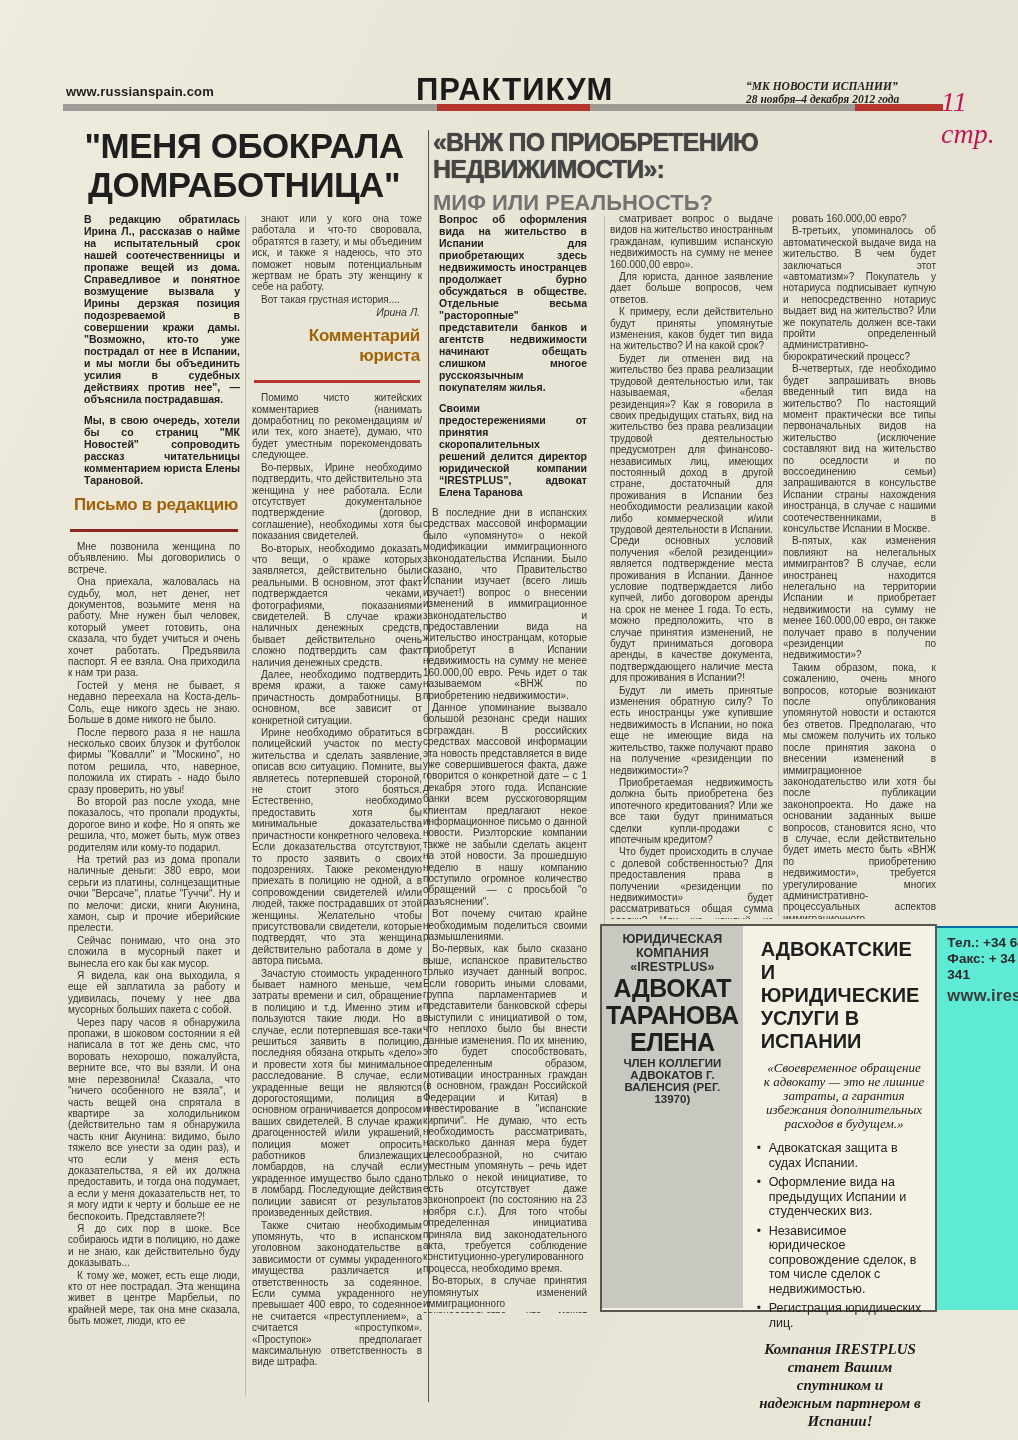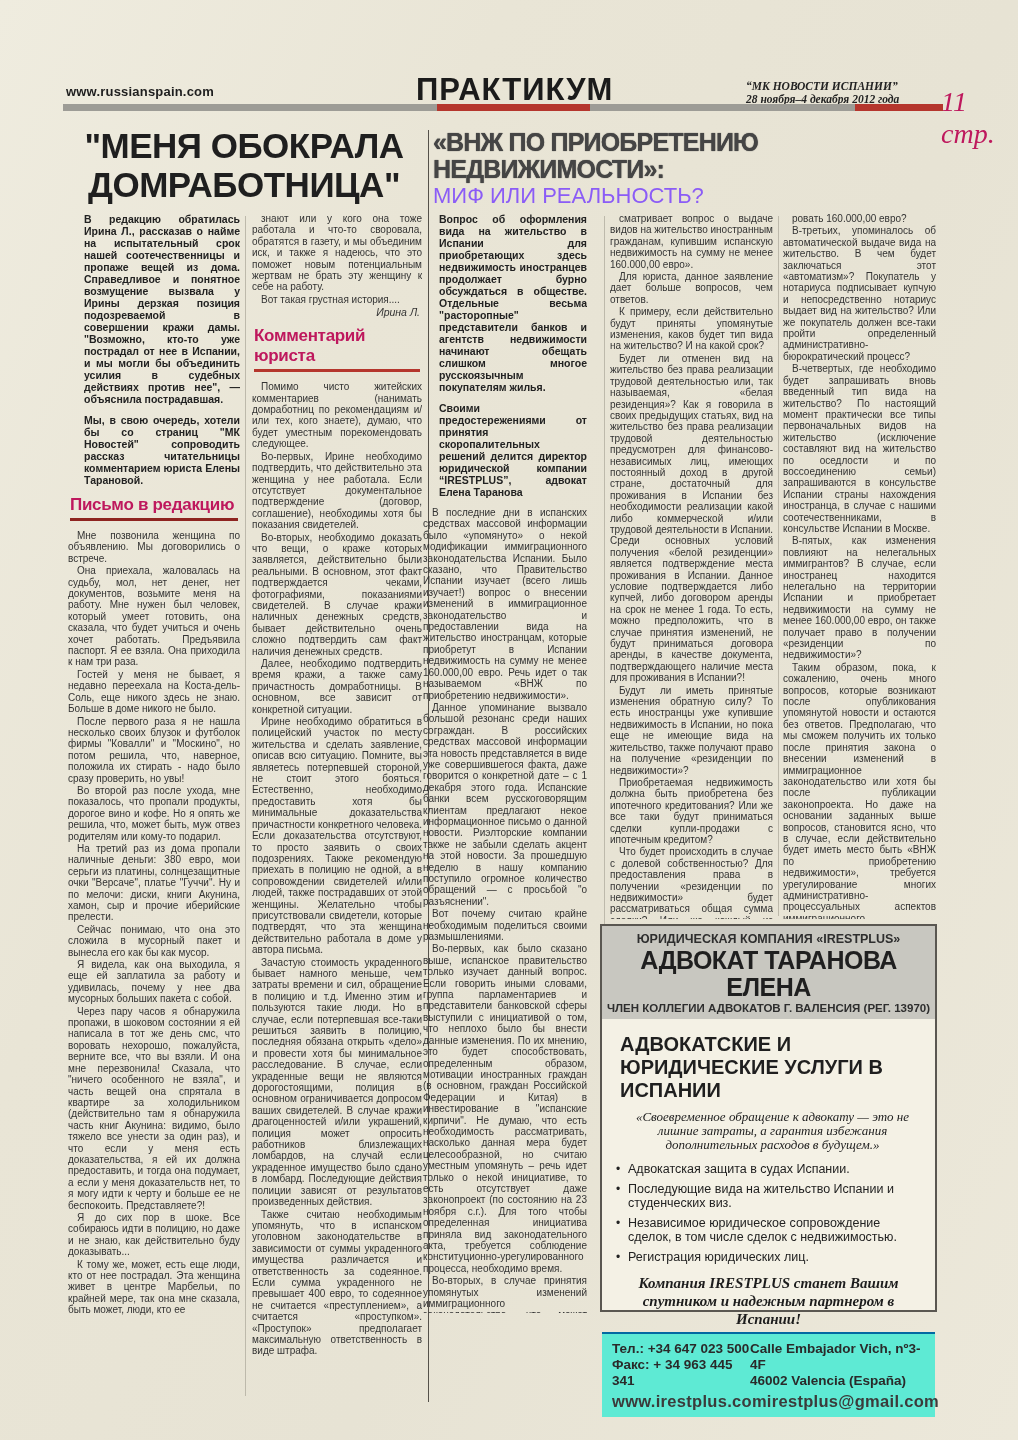--- a/index.html
+++ b/index.html
@@ -17,40 +17,40 @@
   .bar{left:63px;top:104px;width:880px;height:7px;display:flex;}
   .bar span{display:block;height:100%;}
   .bar .g1{width:374px;background:#9d9c96;}
   .bar .r1{width:153px;background:#b5362d;}
   .bar .g2{width:265px;background:#9d9c96;}
   .bar .r2{width:88px;background:#b5362d;}
   
   .hl-left{left:63px;top:126px;width:362px;text-align:center;font-weight:900;font-size:35px;line-height:39px;letter-spacing:-0.5px;color:#1f1f1f;}
   .hl-right{left:433px;top:129px;width:508px;color:#3a3a3a;}
   .hl-right .l1{font-weight:900;font-size:25px;line-height:27px;letter-spacing:-0.8px;color:#454545;text-shadow:0 0 1px #2e2e2e;}
-  .hl-right .l2{font-weight:400;font-size:22px;line-height:24px;letter-spacing:0;color:#8b5cf6;margin-top:1px;}
+  .hl-right .l2{font-weight:700;font-size:22px;line-height:24px;letter-spacing:0;color:#737373;margin-top:8px;}
   
   .vrule{width:1px;background:#55514a;}
   .vrule-light{width:1px;background:#bdb9ab;}
   
   .col{position:absolute;top:213px;overflow:hidden;hyphens:auto;}
   .col-l1{left:68px;width:172px;height:1192px;}
   .col-l2{left:252px;width:170px;height:1192px;}
   .col-r1{left:423px;width:164px;height:1100px;}
   .col-r2{left:610px;width:163px;height:706px;}
   .col-r3{left:783px;width:153px;height:706px;}
   .para{font-size:10px;line-height:11.4px;text-align:justify;text-indent:9px;margin:0 0 1px 0;color:#333;}
   .lead-para{font-size:10.5px;line-height:12px;font-weight:bold;text-align:justify;text-indent:0;margin:0 0 9px 16px;color:#222;}
-  .sec-head{font-size:17px;font-weight:900;text-align:left;letter-spacing:-0.3px;color:#be185d;
-            border-bottom:3px solid #8e2420;padding-bottom:3px;margin:8px 2px 9px 2px;}
+  .sec-head{font-size:17px;font-weight:900;text-align:right;letter-spacing:-0.3px;color:#a16207;
+            border-bottom:3px solid #8e2420;padding-bottom:14px;margin:8px 2px 9px 2px;}
   .sec-head.red{border-bottom-color:#b5362d;}
   .signature{font-size:10.5px;font-style:italic;text-align:right;margin:0 2px 8px 0;color:#333;}
   
   .ad{left:600px;top:924px;width:337px;height:388px;border:2px solid #5a5751;background:#f4f1e5;
-      box-sizing:border-box;display:flex;flex-direction:column;}
+      box-sizing:border-box;display:flex;flex-direction:row;}
   .ad-head{background:#c8c7c0;text-align:center;padding:6px 4px 5px 4px;border-bottom:2px solid #f4f1e5;}
   .ad-company{font-size:12.5px;font-weight:bold;color:#2e2e2e;}
   .ad-name{font-size:25px;font-weight:900;letter-spacing:-0.5px;color:#1f1f1f;line-height:27px;margin:1px 0;}
   .ad-member{font-size:11.5px;font-weight:bold;color:#2e2e2e;}
   .ad-body{flex:1;padding:10px 12px 4px 12px;}
   .ad-services{font-size:20px;font-weight:900;line-height:23px;color:#1f1f1f;margin:2px 6px 8px 6px;}
   .ad-quote{font-family:"Liberation Serif",serif;font-style:italic;font-size:13px;line-height:14px;text-align:center;color:#222;margin:0 0 10px 8px;}
   .ad-bullets{margin:0;padding:0;list-style:none;}
   .ad-bullets li{font-size:12.5px;line-height:14.5px;color:#222;margin:0 0 5px 0;padding-left:14px;position:relative;}
   .ad-bullets li::before{content:"•";position:absolute;left:2px;top:0;font-size:12px;}
@@ -168,21 +168,21 @@
   <div class="ad-head">
     <div class="ad-company">ЮРИДИЧЕСКАЯ КОМПАНИЯ «IRESTPLUS»</div>
     <div class="ad-name">АДВОКАТ ТАРАНОВА ЕЛЕНА</div>
     <div class="ad-member">ЧЛЕН КОЛЛЕГИИ АДВОКАТОВ Г. ВАЛЕНСИЯ (РЕГ. 13970)</div>
   </div>
   <div class="ad-body">
     <div class="ad-services">АДВОКАТСКИЕ И ЮРИДИЧЕСКИЕ УСЛУГИ В ИСПАНИИ</div>
     <div class="ad-quote">«Своевременное обращение к адвокату — это не лишние затраты, а гарантия избежания дополнительных расходов в будущем.»</div>
     <ul class="ad-bullets">
         <li>Адвокатская защита в судах Испании.</li>
-        <li>Последующие вида на жительство Испании и студенческих виз.</li>
+        <li>Оформление вида на предыдущих Испании и студенческих виз.</li>
         <li>Независимое юридическое сопровождение сделок, в том числе сделок с недвижимостью.</li>
         <li>Регистрация юридических лиц.</li>
       </ul>
     <div class="ad-slogan">Компания IRESTPLUS станет Вашим спутником и надежным партнером в Испании!</div>
   </div>
   <div class="ad-foot">
     <div class="ad-foot-grid">
       <div class="ad-contact">
         <div>Тел.: +34 647 023 500</div>
         <div>Факс: + 34 963 445 341</div>

